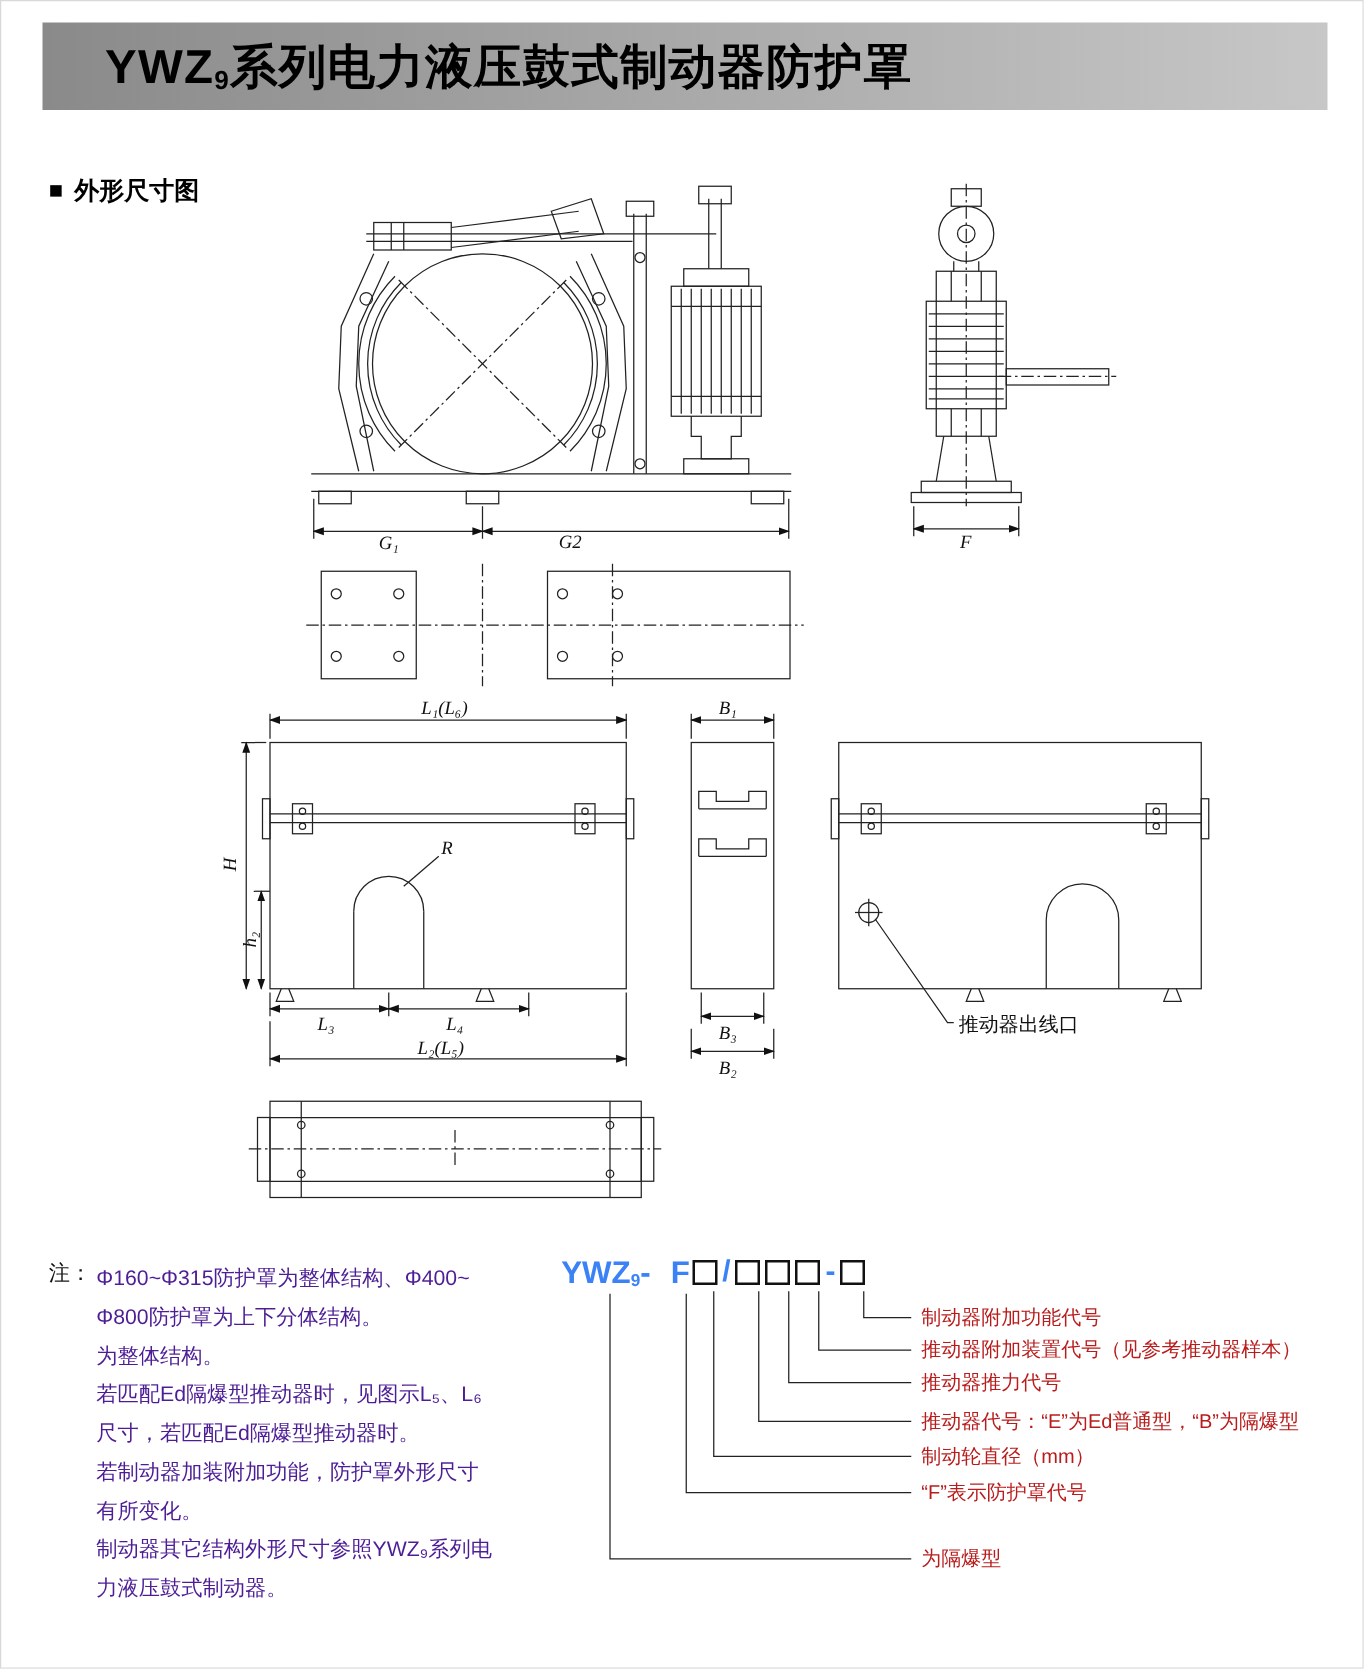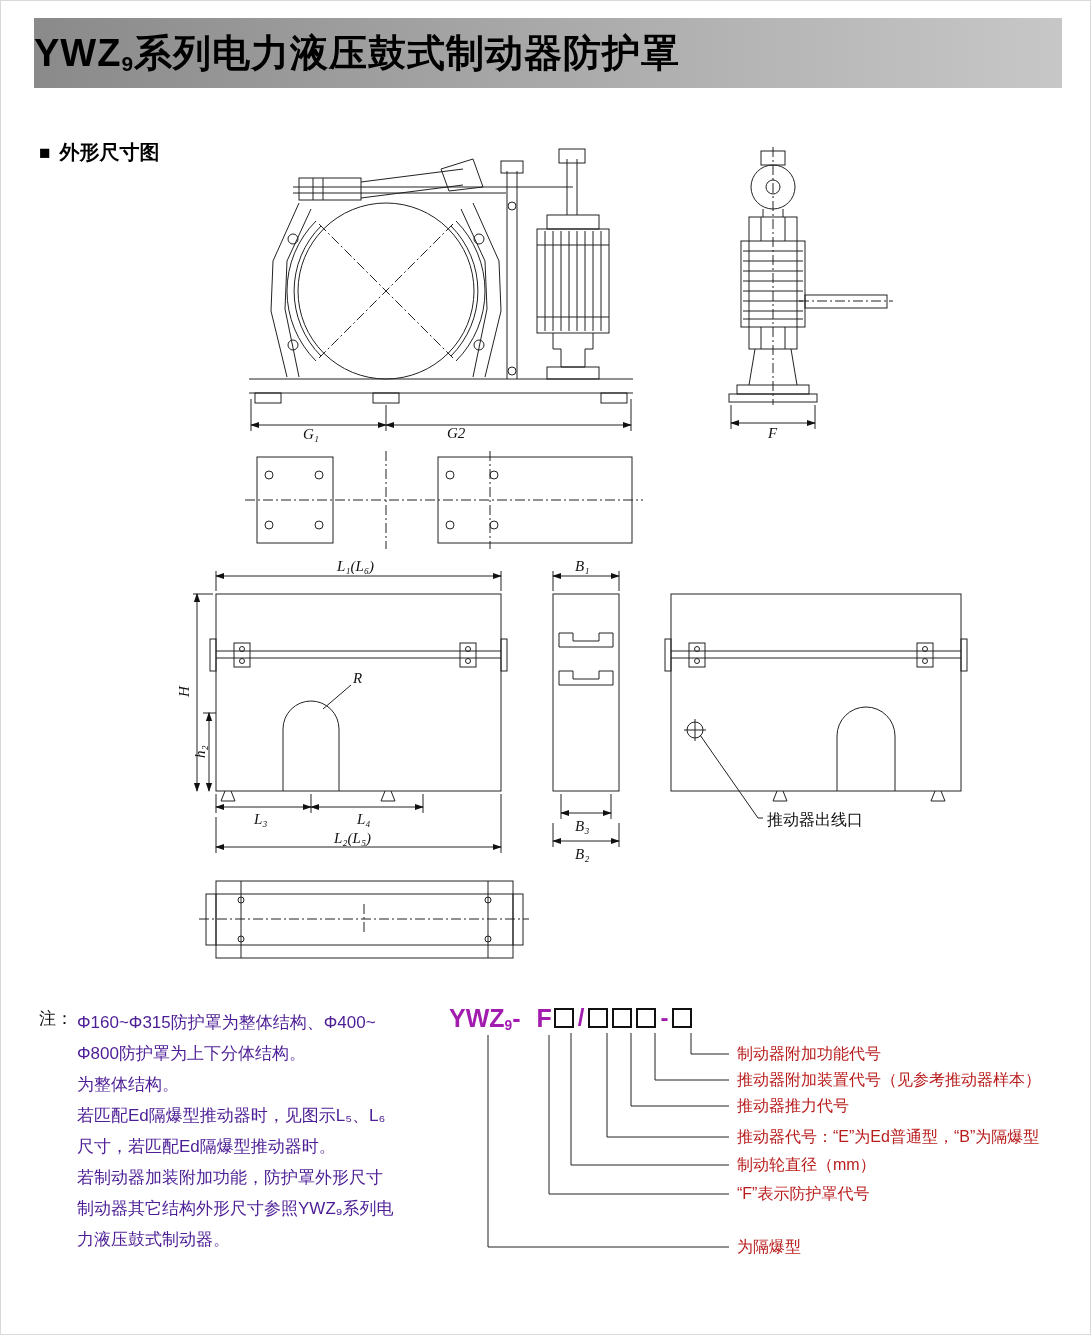--- a/index.html
+++ b/index.html
@@ -1,34 +1,34 @@
 <!DOCTYPE html>
 <html><head>
 <meta charset="utf-8">
 <style>
   html,body{margin:0;padding:0;background:#f2f2f2;}
   .page{position:relative;width:1091px;height:1335px;background:#ffffff;
         font-family:"Liberation Sans","DejaVu Sans",sans-serif;color:#111;
         border:1px solid #d9d9d9;box-sizing:border-box;overflow:hidden;}
   .title-bar{position:absolute;left:33px;top:17px;width:1028px;height:70px;
         background:linear-gradient(90deg,#8a8a8a 0%,#a6a6a6 45%,#c7c7c7 100%);
-        display:flex;align-items:center;box-sizing:border-box;}
+        display:flex;align-items:center;padding-left:50px;box-sizing:border-box;}
   .title-text{font-size:38px;font-weight:bold;color:#000;letter-spacing:1px;white-space:nowrap;}
   .title-text sub{font-size:0.55em;vertical-align:baseline;position:relative;top:0.28em;}
   .section-heading{position:absolute;left:38px;top:138px;display:flex;align-items:center;gap:9px;
         font-size:20px;font-weight:bold;color:#000;}
   .section-heading .sq{font-size:19px;line-height:1;}
   svg.drawings{position:absolute;left:0;top:0;}
   .dim{font-family:"Liberation Serif","DejaVu Serif",serif;font-style:italic;font-size:15px;fill:#111;}
   .dimcn{font-family:"Liberation Sans","DejaVu Sans",sans-serif;font-size:16px;fill:#111;}
   .notes-label{position:absolute;left:38px;top:1006px;font-size:17px;color:#111;}
   .notes-lines{position:absolute;left:76px;top:1006px;font-size:17px;line-height:31px;color:#4c1d95;}
   .notes-lines div{white-space:nowrap;}
   .mc-row{position:absolute;left:448px;top:1000px;height:34px;display:flex;align-items:center;
-        font-weight:bold;font-size:25px;color:#a21caf;}
+        font-weight:bold;font-size:25px;color:#3b82f6;}
   .mc-row sub{font-size:0.55em;vertical-align:baseline;position:relative;top:0.28em;}
   .mc-f{margin-left:16px;}
   .mc-box{width:20px;height:20px;border:2px solid #111;box-sizing:border-box;display:inline-block;margin:0 2px;}
   .mc-sym{margin:0 2px;font-weight:bold;font-size:24px;}
   .mc-label{position:absolute;left:736px;font-size:16px;color:#b91c1c;white-space:nowrap;}
 </style>
 </head>
 <body>
 
 <div class="page">
@@ -272,20 +272,21 @@
   </svg>
 
   <div class="notes-label">注：</div>
   <div class="notes-lines">
     <div>Φ160~Φ315防护罩为整体结构、Φ400~</div>
     <div>Φ800防护罩为上下分体结构。</div>
     <div>为整体结构。</div>
     <div>若匹配Ed隔爆型推动器时，见图示L₅、L₆</div>
     <div>尺寸，若匹配Ed隔爆型推动器时。</div>
     <div>若制动器加装附加功能，防护罩外形尺寸</div>
+    <div>有所变化。</div>
     <div>制动器其它结构外形尺寸参照YWZ₉系列电</div>
     <div>力液压鼓式制动器。</div>
   </div>
 
   <div class="mc-row">
     <span><span>YWZ</span><sub>9</sub><span>-</span></span>
     <span class="mc-f">F</span>
     <span class="mc-box"></span>
     <span class="mc-sym">/</span>
     <span class="mc-box"></span>

